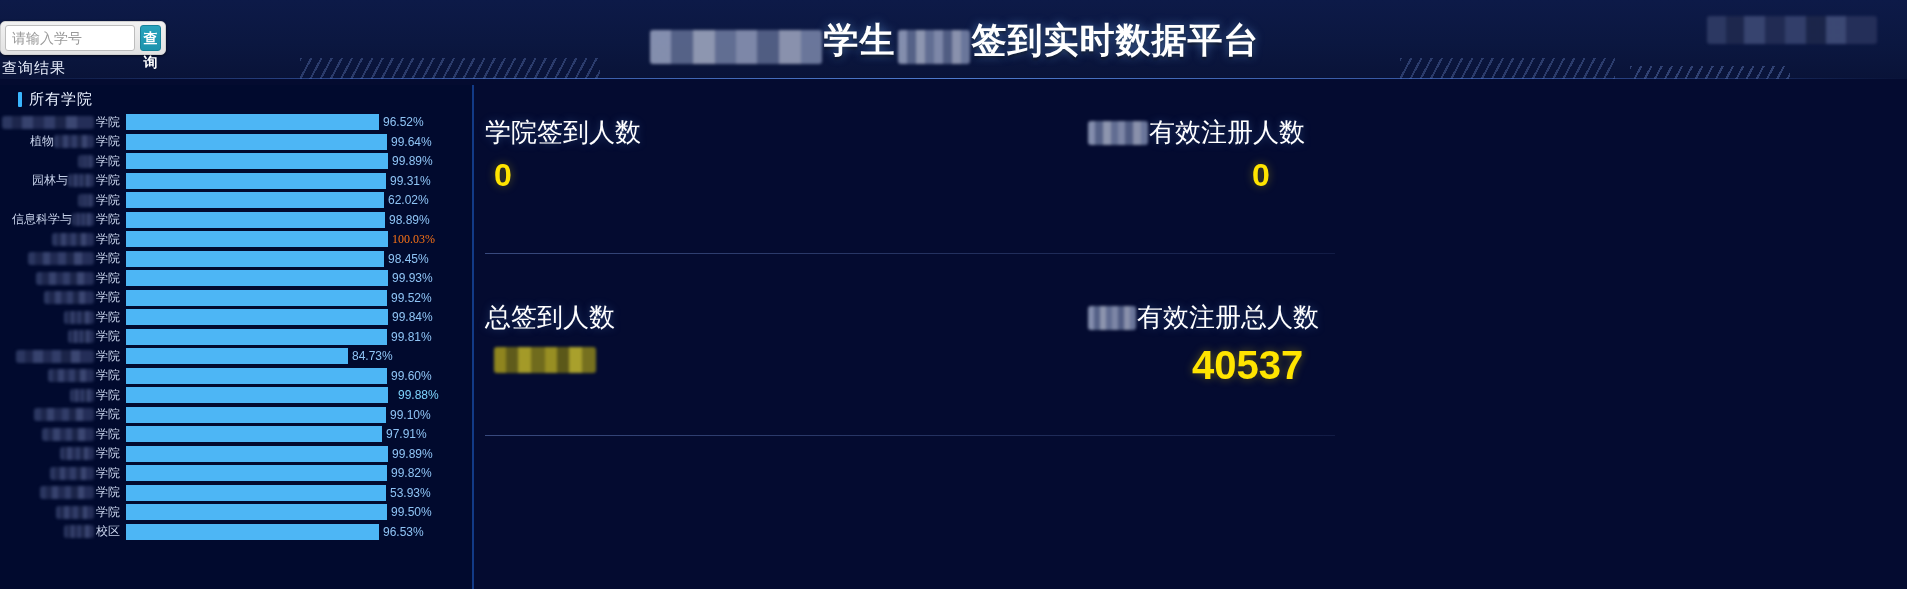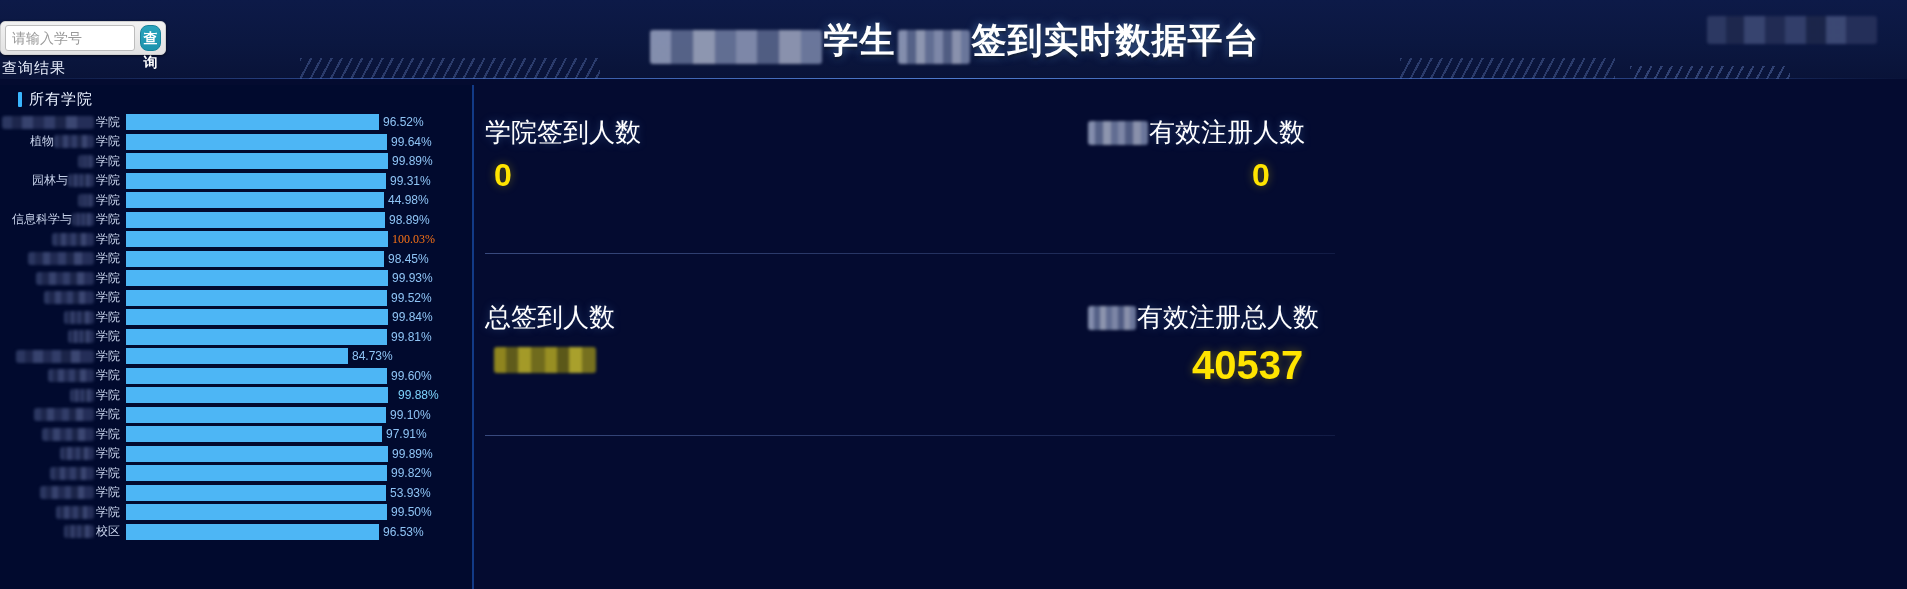--- a/index.html
+++ b/index.html
@@ -98,21 +98,21 @@
     background:#ffffff;
     font-size:14px;color:#333;
     padding:0 6px;box-sizing:border-box;
     font-family:"Liberation Sans","DejaVu Sans",sans-serif;
     outline:none;
   }
   .search-input::placeholder{color:#999;}
   .search-btn{
     margin-left:5px;width:46px;height:26px;
     background:linear-gradient(180deg,#2aa4bd 0%,#1b93ad 100%);
-    border:1px solid #17839b;border-radius:8px;
+    border:1px solid #17839b;border-radius:3px;
     color:#ffffff;font-size:14px;font-weight:bold;
     cursor:pointer;padding:0;line-height:24px;
     font-family:"Liberation Sans","DejaVu Sans",sans-serif;
   }
   .result-label{
     position:absolute;left:2px;top:59px;
     font-size:15px;color:#e8eefc;letter-spacing:1px;
   }
 
   
@@ -279,21 +279,21 @@
             <div class="bar-val" style="left: 260px; color: rgb(143, 196, 245);">99.31%</div>
           </div>
         </div>
         <div class="row">
           <div class="row-label">
             <span class="redact dark" style="width: 16px;"></span>
             <span>学院</span>
           </div>
           <div class="bar-area">
             <div class="bar" style="width: 258px; background: rgb(77, 182, 245);"></div>
-            <div class="bar-val" style="left: 258px; color: rgb(143, 196, 245);">44.98%</div>
+            <div class="bar-val" style="left: 258px; color: rgb(143, 196, 245);">62.02%</div>
           </div>
         </div>
         <div class="row">
           <div class="row-label">
             <span>信息科学与</span>
             <span class="redact dark" style="width: 22px;"></span>
             <span>学院</span>
           </div>
           <div class="bar-area">
             <div class="bar" style="width: 259px; background: rgb(77, 182, 245);"></div>

